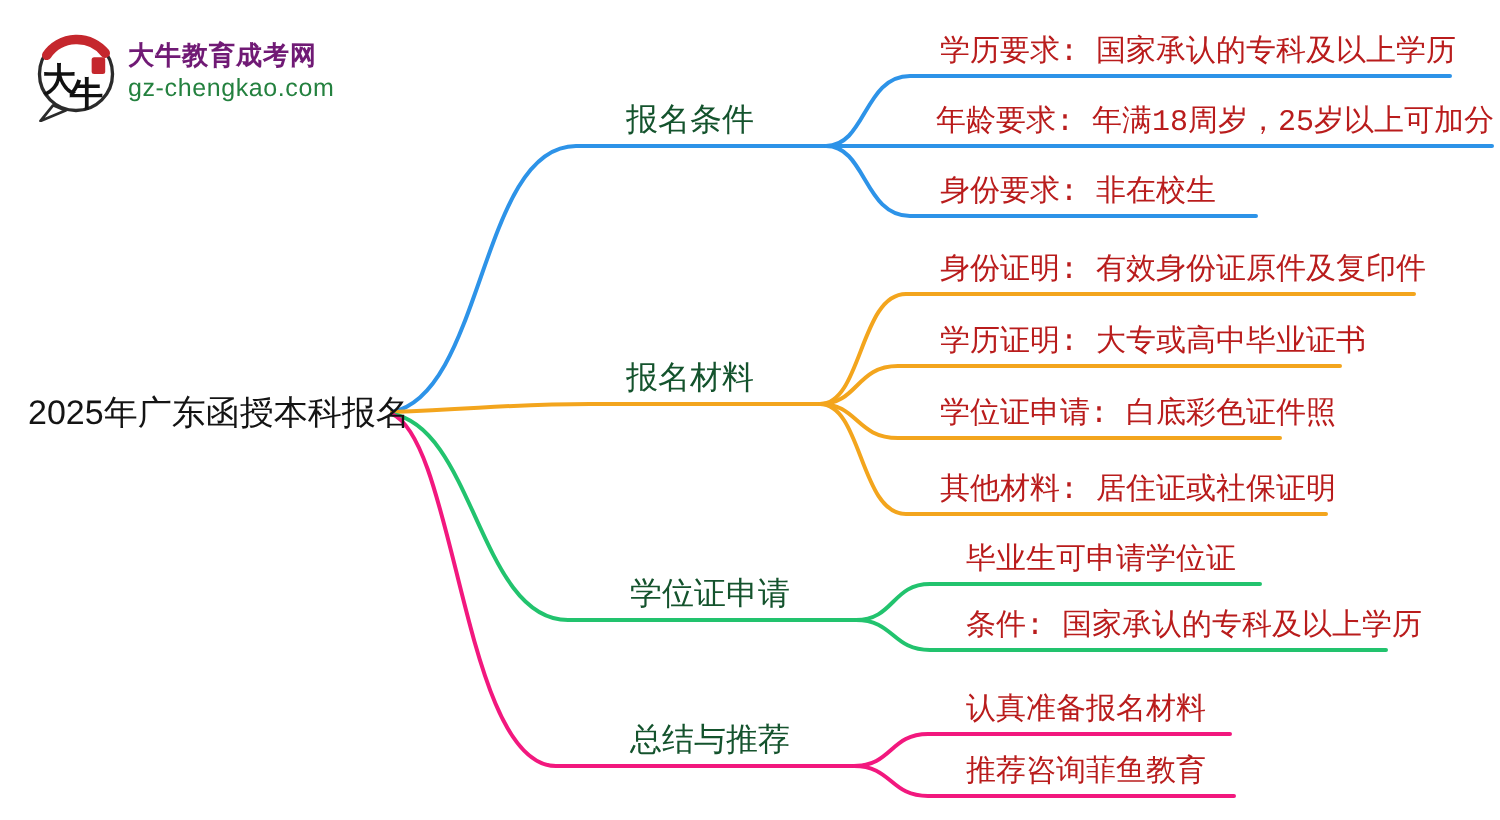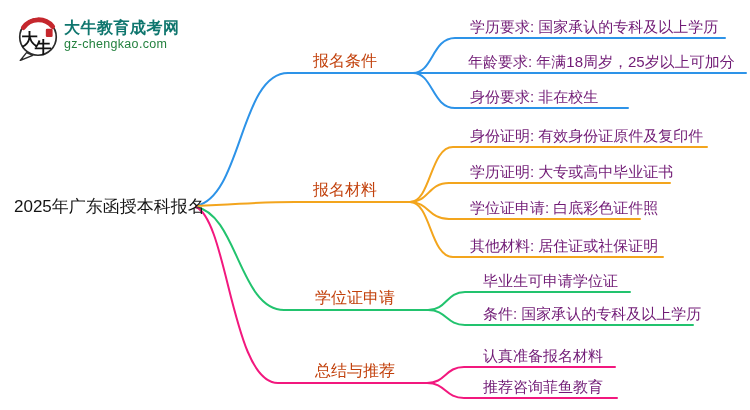--- a/index.html
+++ b/index.html
@@ -8,37 +8,37 @@
     font-family:"Liberation Sans","DejaVu Sans",sans-serif;
   }
   #wires{position:absolute;left:0;top:0;width:750px;height:410px;}
   #wires path{fill:none;stroke-width:2;stroke-linecap:round;}
   .b1{stroke:#2d93e8;}
   .b2{stroke:#f3a51d;}
   .b3{stroke:#22c36e;}
   .b4{stroke:#f2187e;}
   .txt{position:absolute;color:#2b2b2b;white-space:nowrap;}
   .root-label{left:14px;top:195px;font-size:17px;line-height:24px;color:#141414;}
-  .branch-label{font-size:16px;line-height:20px;color:#c2410c;}
-  .leaf-label{font-size:15px;line-height:20px;color:#701a75;}
+  .branch-label{font-size:16px;line-height:20px;color:#14532d;}
+  .leaf-label{font-size:15px;line-height:20px;color:#b91c1c;font-family:Liberation Mono, monospace;}
   
   .bl1{left:313px;top:51px;}
   .bl2{left:313px;top:180px;}
   .bl3{left:315px;top:288px;}
   .bl4{left:315px;top:361px;}
   
   .l-1-0{left:470px;top:17px;}  .l-1-1{left:468px;top:52px;}  .l-1-2{left:470px;top:87px;}
   .l-2-0{left:470px;top:126px;} .l-2-1{left:470px;top:162px;text-align:center;} .l-2-2{left:470px;top:198px;} .l-2-3{left:470px;top:236px;}
   .l-3-0{left:483px;top:271px;} .l-3-1{left:483px;top:304px;}
   .l-4-0{left:483px;top:346px;} .l-4-1{left:483px;top:377px;}
   
   .logo{position:absolute;left:15px;top:13px;display:flex;align-items:flex-start;}
   .logo-icon{width:46px;height:48px;}
   .logo-text{margin-left:3px;margin-top:5px;}
-  .logo-name{font-size:16px;line-height:19px;font-weight:bold;color:#0f766e;letter-spacing:0.5px;}
+  .logo-name{font-size:13px;line-height:19px;font-weight:bold;color:#701a75;letter-spacing:0.5px;}
   .logo-url{font-size:12.5px;line-height:15px;font-weight:normal;color:#24813f;letter-spacing:0.3px;}
 </style>
 </head>
 <body>
 
 <div id="canvas">
 
   <svg id="wires" viewBox="0 0 750 410" xmlns="http://www.w3.org/2000/svg">
 
     <g>

